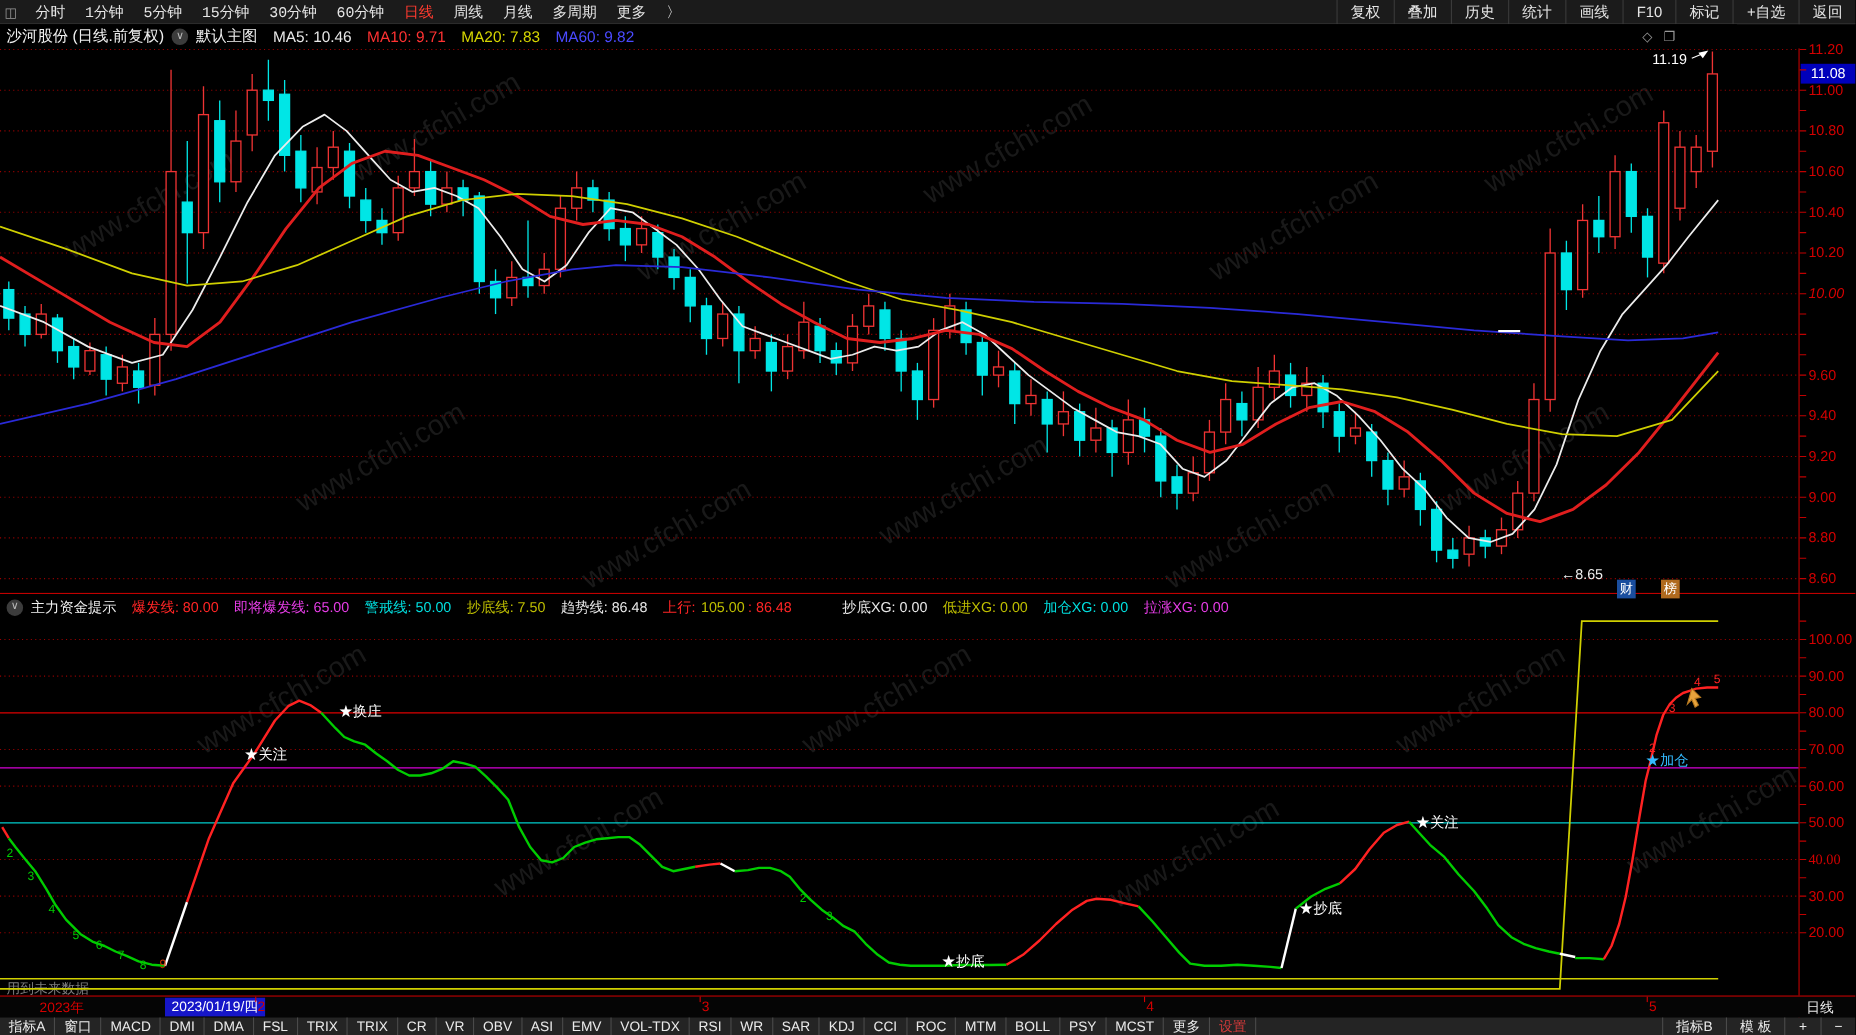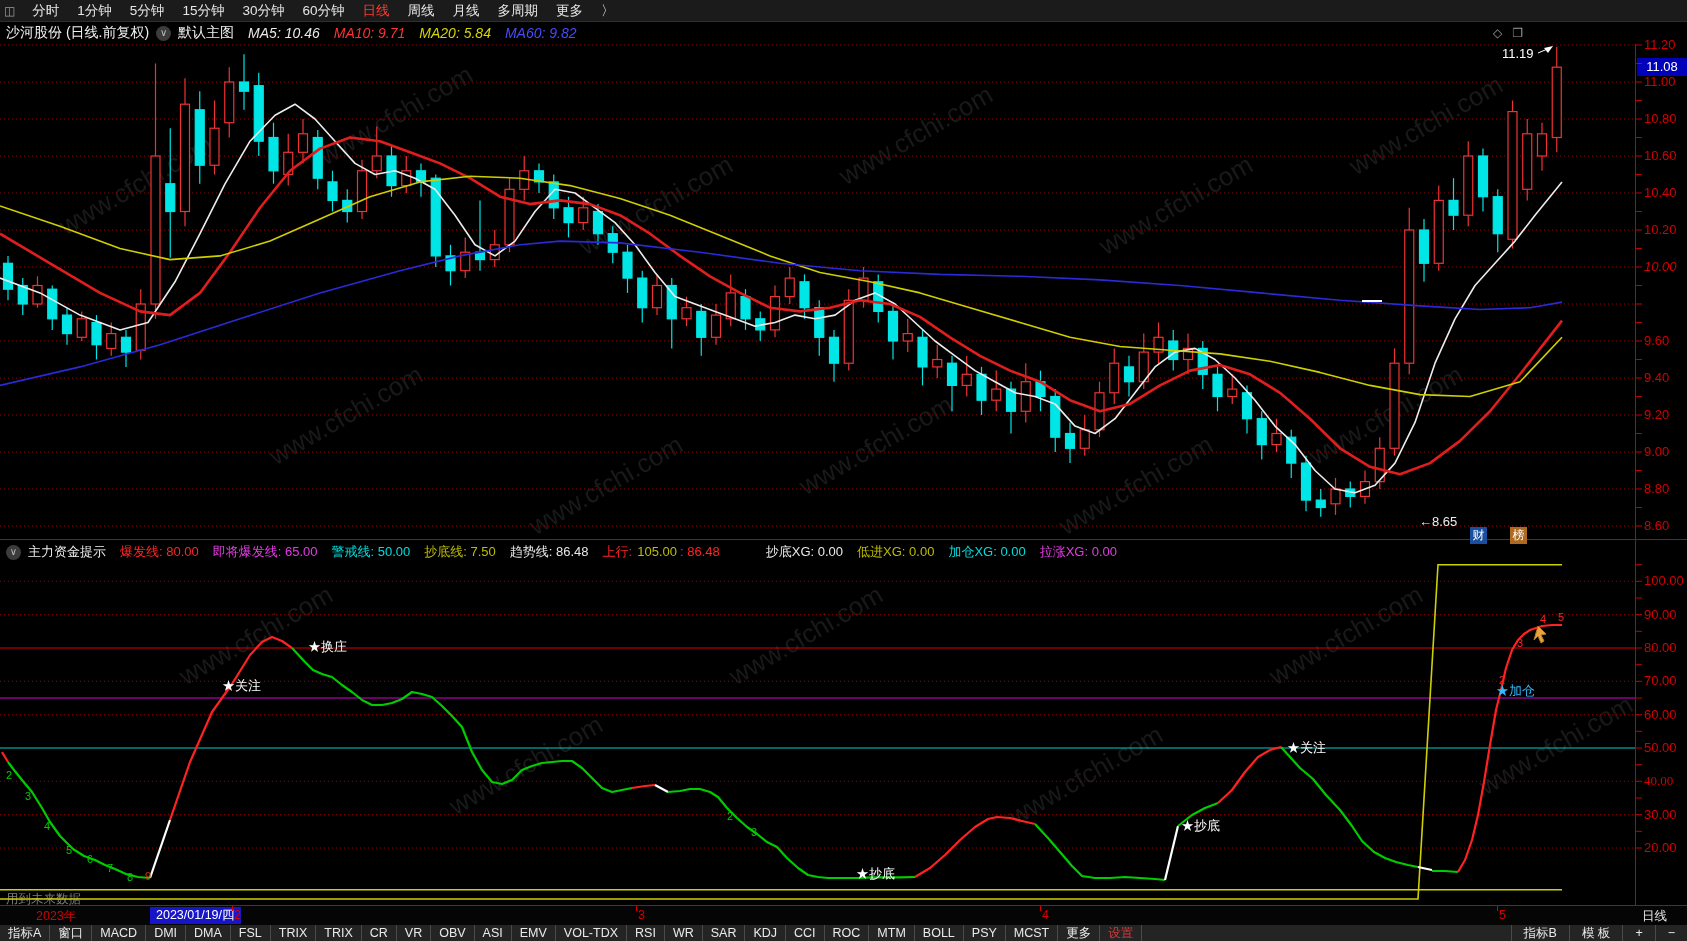--- a/index.html
+++ b/index.html
@@ -4,33 +4,33 @@
 <style>
   * { margin:0; padding:0; box-sizing:border-box; }
   html,body { background:#000; }
   #app { position:relative; width:1687px; height:941px; background:#000;
          font-family:"Liberation Sans", sans-serif; overflow:hidden; color:#ddd; }
   
   #menu-bar { position:absolute; left:0; top:0; width:1687px; height:22px; background:#1b1b1b;
               border-bottom:1px solid #2e2e2e; display:flex; align-items:center; font-size:13.5px; }
   #menu-left { display:flex; align-items:center; }
   .collapse-ic { color:#9a9a9a; font-size:12px; margin:0 8px 0 4px; }
-  .menu-item { color:#e6e6e6; padding:0 9px; cursor:default; white-space:nowrap; }
+  .menu-item { color:#e6e6e6; padding:0 9px; cursor:default; white-space:nowrap;font-family:Liberation Mono, monospace; }
   .menu-item.active { color:#ff3b30; }
   #menu-right { margin-left:auto; display:flex; height:22px; align-items:center; }
   .menu-right-item { color:#e6e6e6; padding:0 12px; height:22px; line-height:22px;
                      border-left:1px solid #3a3a3a; white-space:nowrap; }
   
   #title-bar { position:absolute; left:0; top:22px; width:1579px; height:22px; background:#000;
                display:flex; align-items:center; font-size:14px; }
   #stock-title { color:#f0f0f0; margin-left:6px; }
   .chev-circle { display:inline-block; width:15px; height:15px; border-radius:50%; background:#3c3c3c;
                  color:#bbb; font-size:10px; line-height:14px; text-align:center; margin:0 7px; }
   #layout-label { color:#f0f0f0; margin-right:14px; }
-  .ma-val { margin-right:14px; white-space:nowrap;font-style:italic; }
+  .ma-val { margin-right:14px; white-space:nowrap; }
   #title-icons { margin-left:auto; margin-right:56px; color:#9a9a9a; font-size:12px; }
   #title-icons span { margin-left:10px; }
   
   .axis-label { position:absolute; left:1644px; width:43px; font-size:13px; color:#d40000; height:16px; line-height:16px; }
   #last-price-tag { position:absolute; left:1637px; width:50px; height:18px; background:#0000bb; color:#fff;
                     font-size:13px; line-height:18px; text-align:center; }
   .vline-axis { position:absolute; left:1635px; top:44px; width:1px; height:881px; background:#c00000; }
   .hsep { position:absolute; left:0; width:1687px; height:1px; background:#c00000; }
   
   .wm { position:absolute; color:rgba(150,150,150,0.17); font-size:26px; transform:rotate(-30deg); white-space:nowrap; }
@@ -72,27 +72,38 @@
         <span class="menu-item">15分钟</span>
         <span class="menu-item">30分钟</span>
         <span class="menu-item">60分钟</span>
         <span class="menu-item active">日线</span>
         <span class="menu-item">周线</span>
         <span class="menu-item">月线</span>
         <span class="menu-item">多周期</span>
         <span class="menu-item">更多</span>
         <span class="menu-item">〉</span>
       </div>
+    <div id="menu-right">
+        <span class="menu-right-item">复权</span>
+        <span class="menu-right-item">叠加</span>
+        <span class="menu-right-item">历史</span>
+        <span class="menu-right-item">统计</span>
+        <span class="menu-right-item">画线</span>
+        <span class="menu-right-item">F10</span>
+        <span class="menu-right-item">标记</span>
+        <span class="menu-right-item">+自选</span>
+        <span class="menu-right-item">返回</span>
+      </div>
   </div>
 
   <div id="title-bar">
     <span id="stock-title">沙河股份 (日线.前复权)</span>
     <span class="chev-circle">∨</span>
     <span id="layout-label">默认主图</span>
-    <span id="ma-values"><span class="ma-val" style="color: rgb(232, 232, 232);">MA5: 10.46</span><span class="ma-val" style="color: rgb(255, 50, 50);">MA10: 9.71</span><span class="ma-val" style="color: rgb(214, 214, 0);">MA20: 5.84</span><span class="ma-val" style="color: rgb(74, 74, 255);">MA60: 9.82</span></span>
+    <span id="ma-values"><span class="ma-val" style="color: rgb(232, 232, 232);">MA5: 10.46</span><span class="ma-val" style="color: rgb(255, 50, 50);">MA10: 9.71</span><span class="ma-val" style="color: rgb(214, 214, 0);">MA20: 7.83</span><span class="ma-val" style="color: rgb(74, 74, 255);">MA60: 9.82</span></span>
     <span id="title-icons"><span>◇</span><span>❐</span></span>
   </div>
 
   <div id="wm-layer">
       <div class="wm" style="left: 50px; top: 170px;">www.cfchi.com</div>
       <div class="wm" style="left: 310px; top: 100px;">www.cfchi.com</div>
       <div class="wm" style="left: 260px; top: 400px;">www.cfchi.com</div>
       <div class="wm" style="left: 570px; top: 190px;">www.cfchi.com</div>
       <div class="wm" style="left: 520px; top: 470px;">www.cfchi.com</div>
       <div class="wm" style="left: 830px; top: 120px;">www.cfchi.com</div>

